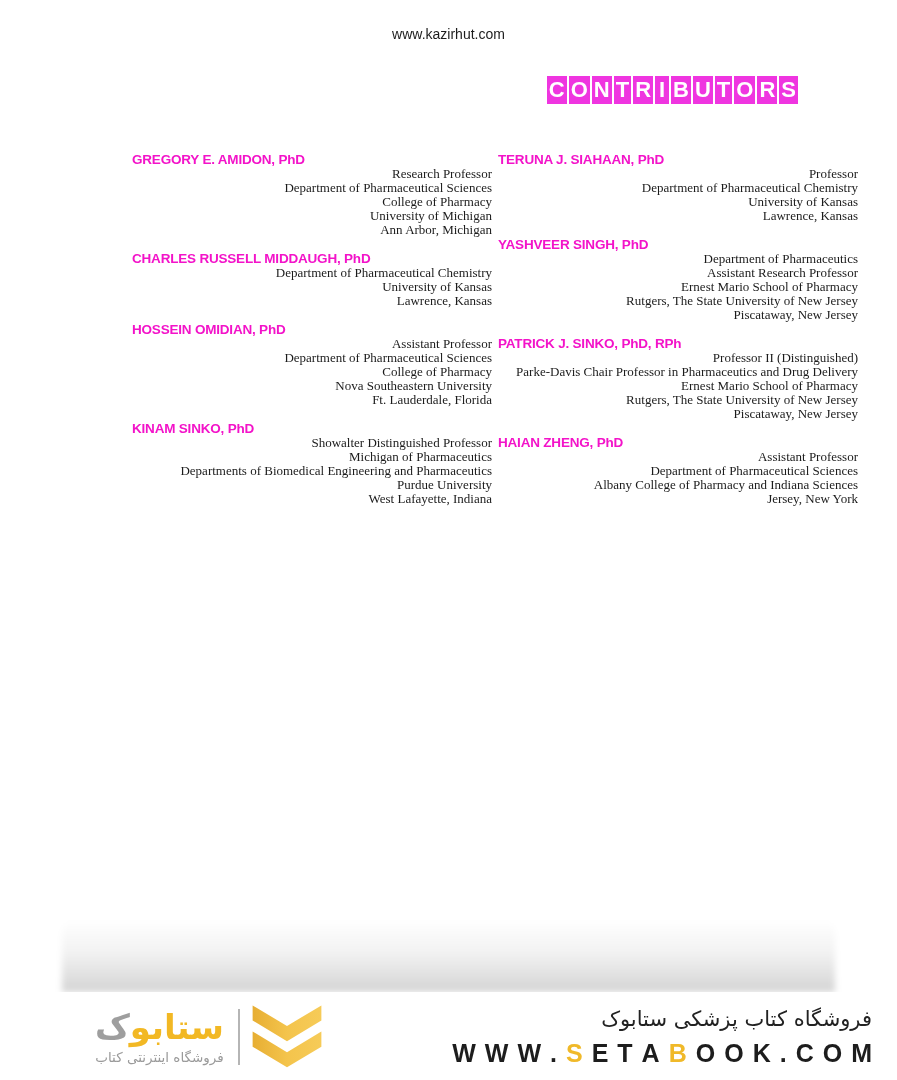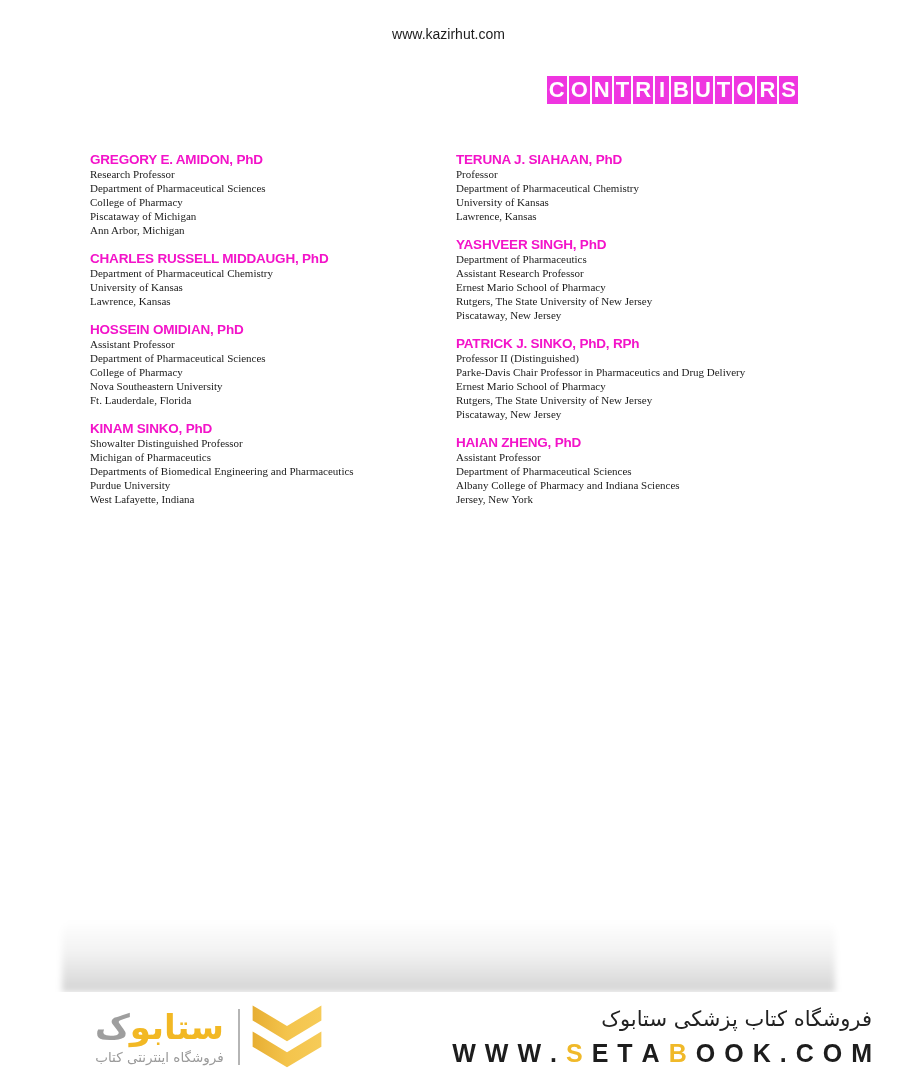--- a/index.html
+++ b/index.html
@@ -47,37 +47,39 @@
     text-align: center;
     min-width: 14px;
   }
   .header-bar .tile:first-child { margin-left: 0; }
 
   
   .col {
     position: absolute;
     top: 152px;
     width: 360px;
+    margin-left: 42px;
   }
   .col-left  { left: 90px; }
   .col-right { left: 456px; }
   .entry { margin-bottom: 14px; }
   .entry-name {
     font-family: "Liberation Sans", sans-serif;
     font-weight: 700;
     font-size: 13.5px;
     line-height: 15px;
     letter-spacing: -0.2px;
     color: #f313c9;
   }
   .entry-line {
     font-family: "Liberation Serif", serif;
-    font-size: 11px;
+    font-size: 13px;
     line-height: 14px;
     color: #1b1b1b;
+    text-align: right;
   }
 
   
   .shadow-band {
     position: absolute;
     left: 62px;
     top: 920px;
     width: 773px;
     height: 72px;
     background: linear-gradient(180deg, rgba(0,0,0,0) 0%, rgba(0,0,0,0.05) 45%, rgba(0,0,0,0.17) 100%);
@@ -175,21 +177,21 @@
       <span class="tile">R</span>
       <span class="tile">S</span>
     </div>
 
   <div class="col col-left" id="col-left">
       <div class="entry">
         <div class="entry-name">GREGORY E. AMIDON, PhD</div>
         <div class="entry-line">Research Professor</div>
         <div class="entry-line">Department of Pharmaceutical Sciences</div>
         <div class="entry-line">College of Pharmacy</div>
-        <div class="entry-line">Piscataway of Michigan</div>
+        <div class="entry-line">University of Michigan</div>
         <div class="entry-line">Ann Arbor, Michigan</div>
       </div>
       <div class="entry">
         <div class="entry-name">CHARLES RUSSELL MIDDAUGH, PhD</div>
         <div class="entry-line">Department of Pharmaceutical Chemistry</div>
         <div class="entry-line">University of Kansas</div>
         <div class="entry-line">Lawrence, Kansas</div>
       </div>
       <div class="entry">
         <div class="entry-name">HOSSEIN OMIDIAN, PhD</div>

